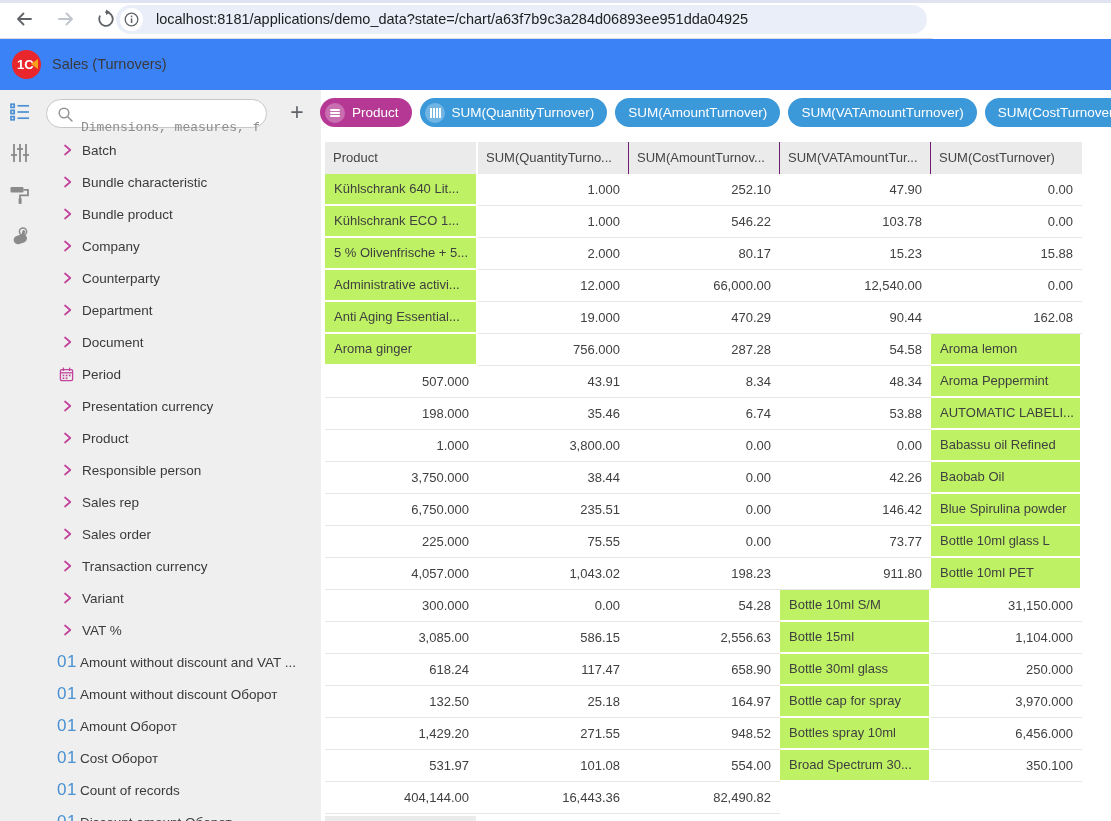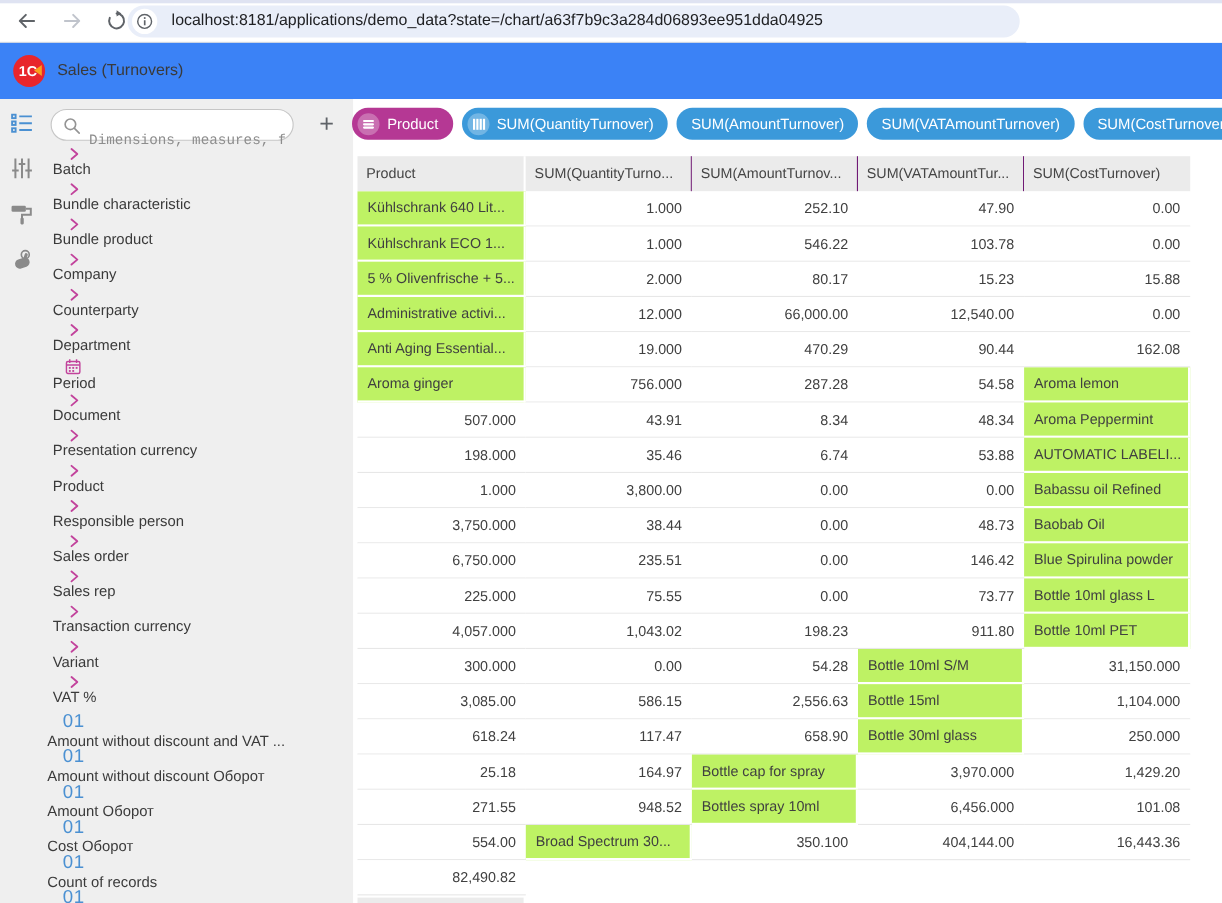--- a/index.html
+++ b/index.html
@@ -35,21 +35,21 @@
   .sidebar{position:absolute;left:40px;top:90px;width:281px;height:731px;background:#efefef;overflow:hidden;}
   .search{position:absolute;left:6px;top:9px;width:221px;height:29px;background:#fff;
           border:1px solid #c6c6c6;border-radius:15px;box-sizing:border-box;}
   .search svg{position:absolute;left:10px;top:6px;}
   .search input{position:absolute;left:32px;top:14px;width:178px;height:25px;border:none;outline:none;
           font-family:Liberation Mono, monospace;font-size:13px;color:#000000;background:transparent;}
   .search input::placeholder{color:#8d8d8d;opacity:1;}
   .add-btn{position:absolute;left:243px;top:9px;width:28px;height:28px;font-size:23px;color:#5f6368;
           text-align:center;line-height:27px;cursor:pointer;font-weight:300;}
   .sb-list{position:absolute;left:0;top:44px;width:281px;}
-  .sb-item{height:32px;display:flex;align-items:flex-start;cursor:pointer;flex-direction:column;}
+  .sb-item{height:32px;display:flex;align-items:center;cursor:pointer;}
   .sb-item .chev{width:12px;margin-left:22px;display:flex;align-items:center;}
   .sb-item .cal{width:15px;margin-left:19px;display:flex;align-items:center;}
   .sb-item .m01{width:20px;margin-left:17px;font-size:17px;color:#4a90d2;letter-spacing:.5px;}
   .sb-item .lbl{margin-left:8px;font-size:13.5px;color:#3a3a3a;white-space:nowrap;}
   .sb-item .m01 + .lbl{margin-left:3px;}
 
   
   .shelf{position:absolute;left:320px;top:98px;height:29px;display:flex;gap:8px;}
   .chip{height:29px;border-radius:15px;display:flex;align-items:center;color:#fff;
         font-size:13.5px;padding:0 13px;white-space:nowrap;cursor:pointer;flex:0 0 auto;}
@@ -213,20 +213,28 @@
         </div>
         <div class="sb-item">
           <span class="chev">
             <svg width="11" height="12" viewBox="0 0 11 12">
               <path d="M3 1.5 L8.3 6 L3 10.5" fill="none" stroke="#c2439c" stroke-width="1.7" stroke-linecap="round" stroke-linejoin="round"></path>
             </svg>
           </span>
           <span class="lbl">Department</span>
         </div>
         <div class="sb-item">
+          <span class="chev">
+            <svg width="11" height="12" viewBox="0 0 11 12">
+              <path d="M3 1.5 L8.3 6 L3 10.5" fill="none" stroke="#c2439c" stroke-width="1.7" stroke-linecap="round" stroke-linejoin="round"></path>
+            </svg>
+          </span>
+          <span class="lbl">Document</span>
+        </div>
+        <div class="sb-item">
           <span class="cal">
             <svg width="15" height="15" viewBox="0 0 15 15">
               <g stroke="#c2439c" stroke-width="1.3" fill="none">
                 <rect x="1.4" y="2.6" width="12.2" height="11" rx="1.4"></rect>
                 <line x1="4.4" y1="0.6" x2="4.4" y2="4"></line>
                 <line x1="10.6" y1="0.6" x2="10.6" y2="4"></line>
                 <line x1="1.6" y1="5.8" x2="13.4" y2="5.8"></line>
               </g>
               <g fill="#c2439c">
                 <rect x="3.6" y="7.6" width="1.7" height="1.7"></rect>
@@ -238,28 +246,20 @@
             </svg>
           </span>
           <span class="lbl">Period</span>
         </div>
         <div class="sb-item">
           <span class="chev">
             <svg width="11" height="12" viewBox="0 0 11 12">
               <path d="M3 1.5 L8.3 6 L3 10.5" fill="none" stroke="#c2439c" stroke-width="1.7" stroke-linecap="round" stroke-linejoin="round"></path>
             </svg>
           </span>
-          <span class="lbl">Document</span>
-        </div>
-        <div class="sb-item">
-          <span class="chev">
-            <svg width="11" height="12" viewBox="0 0 11 12">
-              <path d="M3 1.5 L8.3 6 L3 10.5" fill="none" stroke="#c2439c" stroke-width="1.7" stroke-linecap="round" stroke-linejoin="round"></path>
-            </svg>
-          </span>
           <span class="lbl">Presentation currency</span>
         </div>
         <div class="sb-item">
           <span class="chev">
             <svg width="11" height="12" viewBox="0 0 11 12">
               <path d="M3 1.5 L8.3 6 L3 10.5" fill="none" stroke="#c2439c" stroke-width="1.7" stroke-linecap="round" stroke-linejoin="round"></path>
             </svg>
           </span>
           <span class="lbl">Product</span>
         </div>
@@ -270,29 +270,29 @@
             </svg>
           </span>
           <span class="lbl">Responsible person</span>
         </div>
         <div class="sb-item">
           <span class="chev">
             <svg width="11" height="12" viewBox="0 0 11 12">
               <path d="M3 1.5 L8.3 6 L3 10.5" fill="none" stroke="#c2439c" stroke-width="1.7" stroke-linecap="round" stroke-linejoin="round"></path>
             </svg>
           </span>
+          <span class="lbl">Sales rep</span>
+        </div>
+        <div class="sb-item">
+          <span class="chev">
+            <svg width="11" height="12" viewBox="0 0 11 12">
+              <path d="M3 1.5 L8.3 6 L3 10.5" fill="none" stroke="#c2439c" stroke-width="1.7" stroke-linecap="round" stroke-linejoin="round"></path>
+            </svg>
+          </span>
           <span class="lbl">Sales order</span>
-        </div>
-        <div class="sb-item">
-          <span class="chev">
-            <svg width="11" height="12" viewBox="0 0 11 12">
-              <path d="M3 1.5 L8.3 6 L3 10.5" fill="none" stroke="#c2439c" stroke-width="1.7" stroke-linecap="round" stroke-linejoin="round"></path>
-            </svg>
-          </span>
-          <span class="lbl">Sales rep</span>
         </div>
         <div class="sb-item">
           <span class="chev">
             <svg width="11" height="12" viewBox="0 0 11 12">
               <path d="M3 1.5 L8.3 6 L3 10.5" fill="none" stroke="#c2439c" stroke-width="1.7" stroke-linecap="round" stroke-linejoin="round"></path>
             </svg>
           </span>
           <span class="lbl">Transaction currency</span>
         </div>
         <div class="sb-item">
@@ -414,21 +414,21 @@
       <div class="vc">53.88</div>
       <div class="pc">AUTOMATIC LABELI...</div>
       <div class="vc">1.000</div>
       <div class="vc">3,800.00</div>
       <div class="vc">0.00</div>
       <div class="vc">0.00</div>
       <div class="pc">Babassu oil Refined</div>
       <div class="vc">3,750.000</div>
       <div class="vc">38.44</div>
       <div class="vc">0.00</div>
-      <div class="vc">48.73</div>
+      <div class="vc">42.26</div>
       <div class="pc">Baobab Oil</div>
       <div class="vc">6,750.000</div>
       <div class="vc">235.51</div>
       <div class="vc">0.00</div>
       <div class="vc">146.42</div>
       <div class="pc">Blue Spirulina powder</div>
       <div class="vc">225.000</div>
       <div class="vc">75.55</div>
       <div class="vc">0.00</div>
       <div class="vc">73.77</div>
@@ -446,29 +446,31 @@
       <div class="vc">3,085.00</div>
       <div class="vc">586.15</div>
       <div class="vc">2,556.63</div>
       <div class="pc">Bottle 15ml</div>
       <div class="vc">1,104.000</div>
       <div class="vc">618.24</div>
       <div class="vc">117.47</div>
       <div class="vc">658.90</div>
       <div class="pc">Bottle 30ml glass</div>
       <div class="vc">250.000</div>
+      <div class="vc">132.50</div>
       <div class="vc">25.18</div>
       <div class="vc">164.97</div>
       <div class="pc">Bottle cap for spray</div>
       <div class="vc">3,970.000</div>
       <div class="vc">1,429.20</div>
       <div class="vc">271.55</div>
       <div class="vc">948.52</div>
       <div class="pc">Bottles spray 10ml</div>
       <div class="vc">6,456.000</div>
+      <div class="vc">531.97</div>
       <div class="vc">101.08</div>
       <div class="vc">554.00</div>
       <div class="pc">Broad Spectrum 30...</div>
       <div class="vc">350.100</div>
       <div class="vc">404,144.00</div>
       <div class="vc">16,443.36</div>
       <div class="vc">82,490.82</div>
     </div>
   <div class="partial"></div>
 

